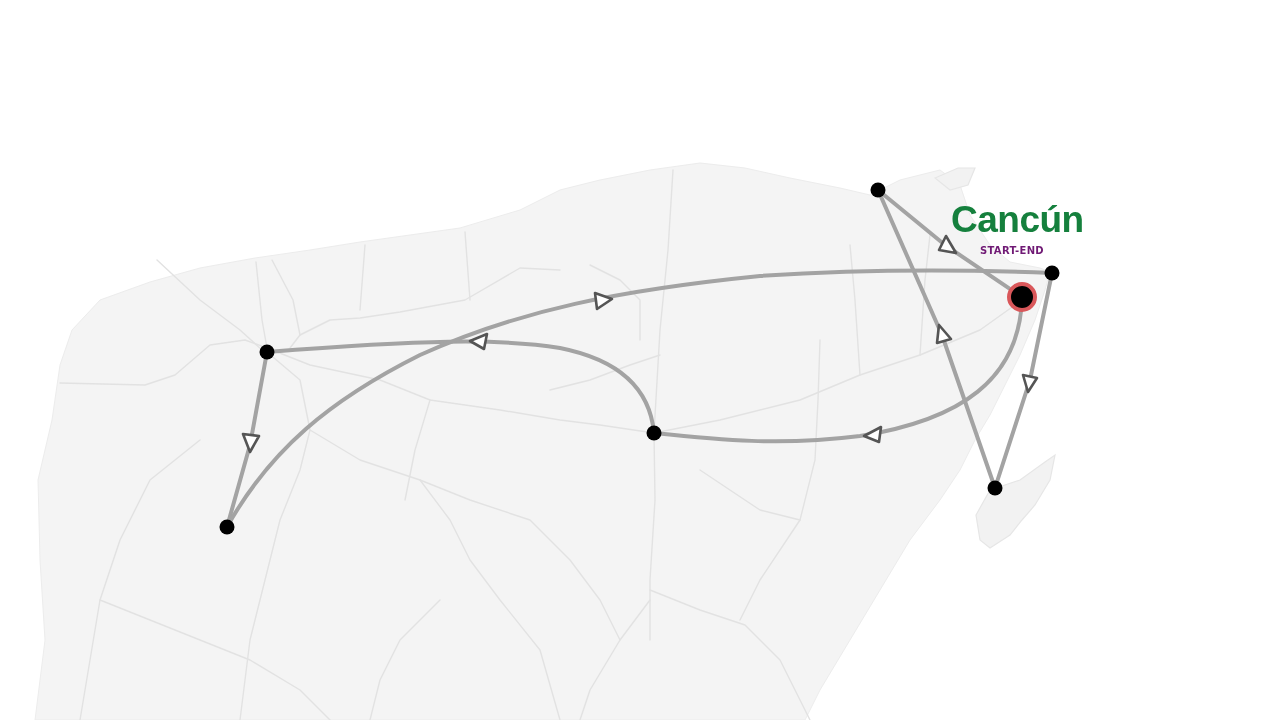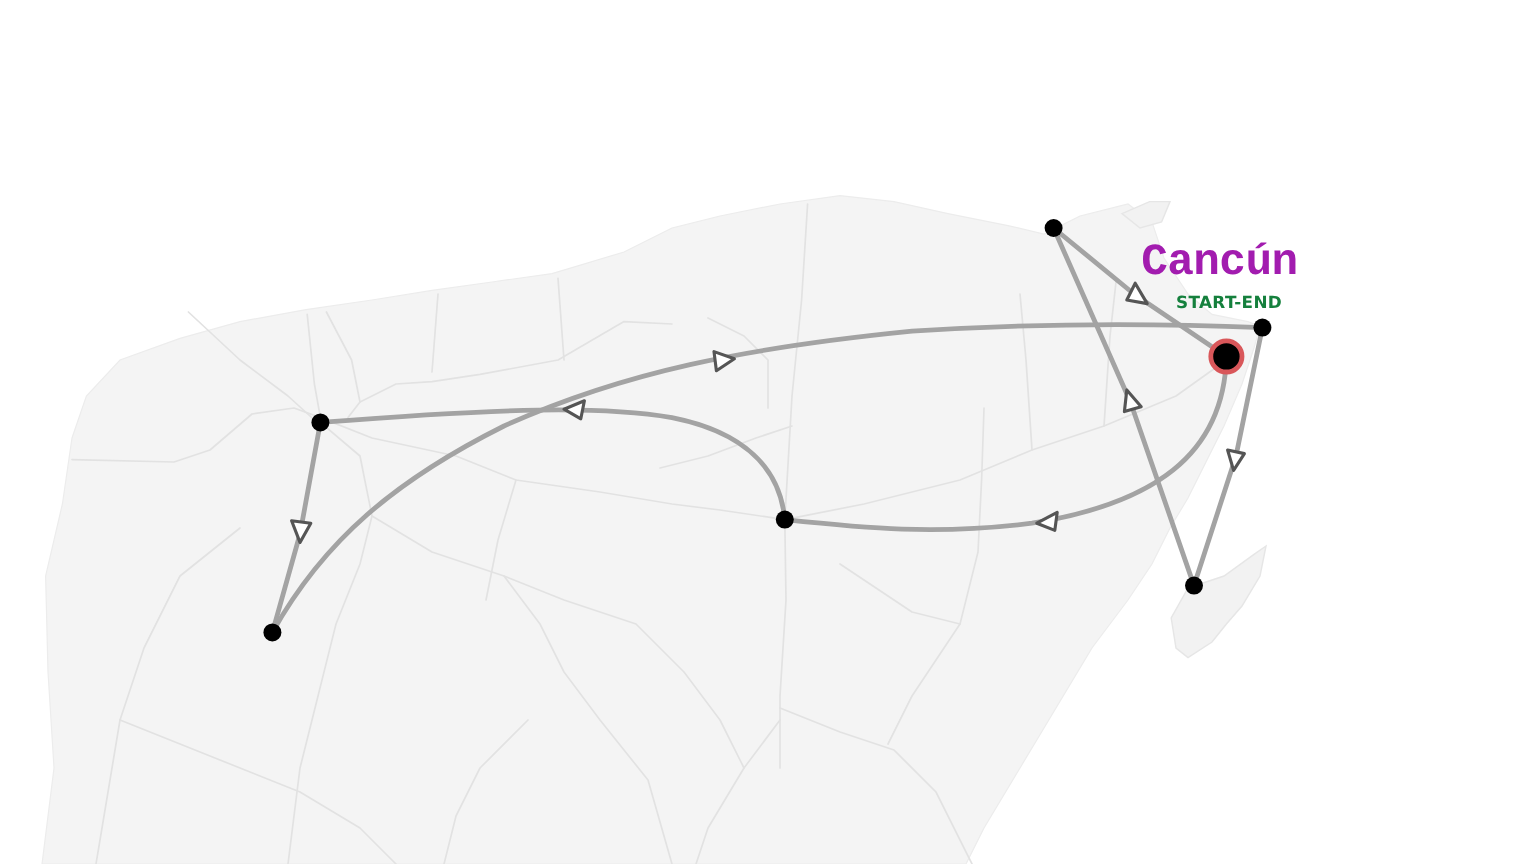--- a/index.html
+++ b/index.html
@@ -5,22 +5,22 @@
   html, body { margin:0; padding:0; background:#ffffff; }
   body { width:1280px; height:720px; overflow:hidden; position:relative; font-family:"DejaVu Sans", sans-serif; }
   #map { position:absolute; left:0; top:0; width:1280px; height:720px; }
   .land { fill:#f4f4f4; stroke:#ececec; stroke-width:1; }
   .island { fill:#f2f2f2; stroke:#e6e6e6; stroke-width:1.2; }
   .road { fill:none; stroke:#e2e2e2; stroke-width:1.4; stroke-linejoin:round; stroke-linecap:round; }
   .route { fill:none; stroke:#a3a3a3; stroke-width:4; stroke-linecap:round; stroke-linejoin:round; }
   .arrow { fill:#ffffff; stroke:#555555; stroke-width:2.6; stroke-linejoin:round; }
   .stop { fill:#000000; }
   .home-ring { fill:#000000; stroke:#d9575a; stroke-width:4; }
-  .label-title { position:absolute; font-family:Liberation Mono, monospace; font-weight:bold; font-size:37px; color:#a21caf; letter-spacing:-0.5px; line-height:1; }
-  .label-sub { position:absolute; font-family:"DejaVu Sans", sans-serif; font-weight:bold; font-size:14px; color:#15803d; letter-spacing:0.3px; line-height:1; }
+  .label-title { position:absolute; font-family:Liberation Sans, sans-serif; font-weight:bold; font-size:37px; color:#15803d; letter-spacing:-0.5px; line-height:1; }
+  .label-sub { position:absolute; font-family:"DejaVu Sans", sans-serif; font-weight:bold; font-size:10px; color:#701a75; letter-spacing:0.3px; line-height:1; }
 </style>
 </head>
 <body>
 
 <svg id="map" viewBox="0 0 1280 720" xmlns="http://www.w3.org/2000/svg">
 
   <path class="land" d="M35,720 L45,640 L40,560 L38,480 L52,420 L60,365 L72,330 L100,300 L150,282 L200,268 L255,258 L310,250 L360,242 L410,235 L460,228 L520,210 L560,190 L600,180 L650,170 L700,163 L745,168 L790,178 L840,188 L870,195 L900,180 L940,170 L960,185 L970,215 L990,245 L1010,262 L1040,268 L1050,272 L1045,290 L1035,320 L1020,355 L1005,385 L990,415 L975,440 L960,470 L940,500 L910,540 L880,590 L850,640 L820,690 L805,720 Z"></path>
 
   <path class="island" d="M990,490 L1020,480 L1045,462 L1055,455 L1050,480 L1035,505 L1022,520 L1010,535 L990,548 L980,540 L976,515 Z"></path>
 

